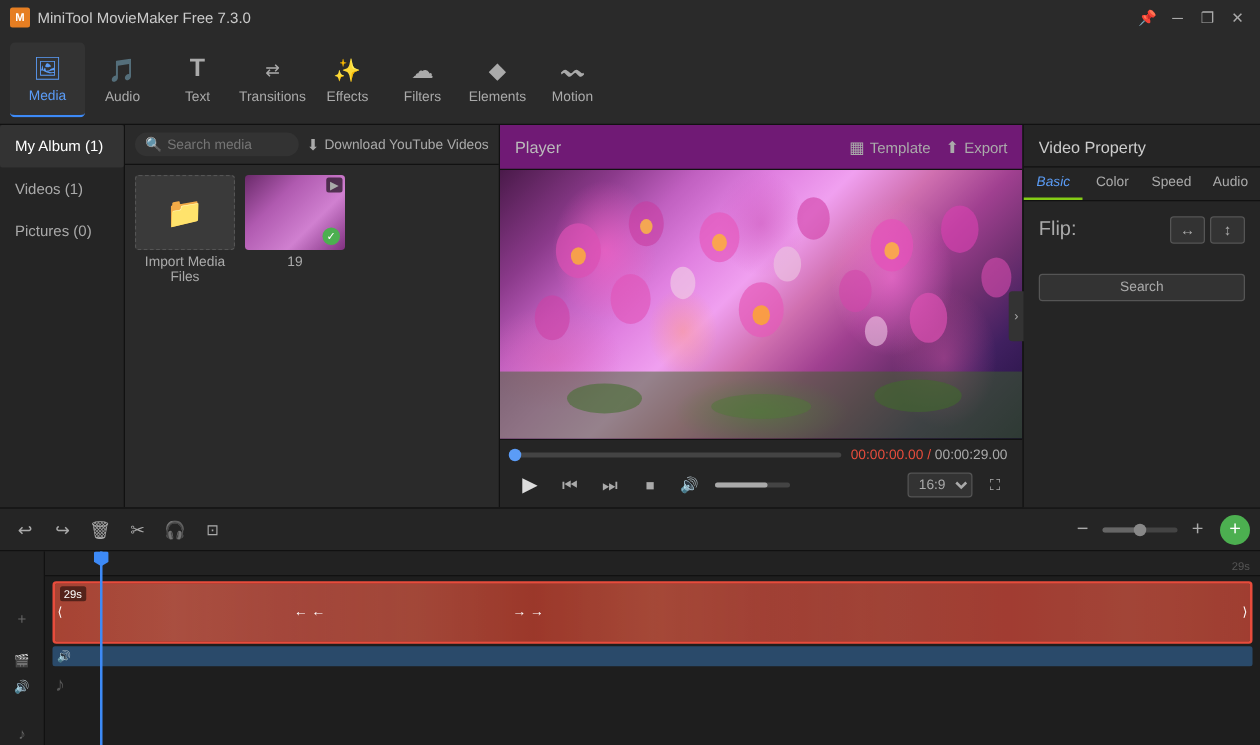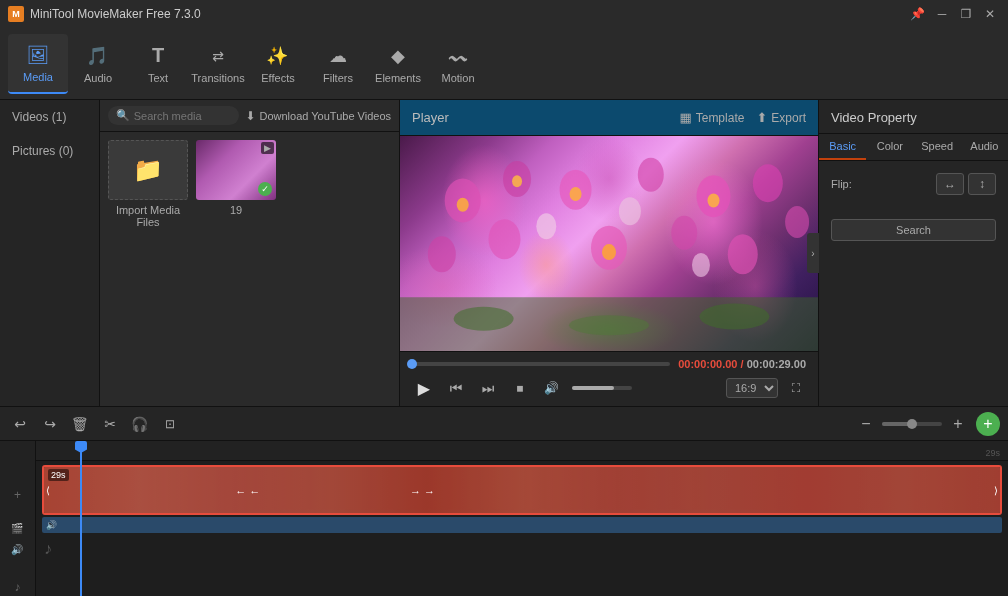--- a/index.html
+++ b/index.html
@@ -49,21 +49,21 @@
     .media-item { width: 80px; display: flex; flex-direction: column; align-items: center; gap: 4px; cursor: pointer; }
     .media-thumb { width: 80px; height: 60px; background: #3a3a3a; border-radius: 3px; display: flex; align-items: center; justify-content: center; position: relative; overflow: hidden; }
     .media-thumb-import { flex-direction: column; gap: 4px; border: 1px dashed #555; }
     .media-thumb-import span { font-size: 24px; color: #777; }
     .media-thumb-check { position: absolute; bottom: 4px; right: 4px; width: 14px; height: 14px; background: #4CAF50; border-radius: 50%; display: flex; align-items: center; justify-content: center; font-size: 9px; color: white; }
     .media-badge { position: absolute; top: 2px; right: 2px; background: rgba(0,0,0,0.6); color: #aaa; font-size: 9px; padding: 1px 3px; border-radius: 2px; }
     .media-label { font-size: 11px; color: #aaa; text-align: center; }
 
     
     .player-area { flex: 1; display: flex; flex-direction: column; background: #1e1e1e; }
-    .player-header { height: 36px; display: flex; align-items: center; justify-content: space-between; padding: 0 12px; background: #0c4a6e; border-bottom: 1px solid #111; }
+    .player-header { height: 36px; display: flex; align-items: center; justify-content: space-between; padding: 0 12px; background: #701a75; border-bottom: 1px solid #111; }
     .player-title { font-size: 13px; color: #bbb; }
     .player-actions { display: flex; align-items: center; gap: 12px; }
     .player-action-btn { display: flex; align-items: center; gap: 4px; cursor: pointer; color: #aaa; font-size: 12px; }
     .player-video { flex: 1; background: #000; position: relative; overflow: hidden; }
     .flower-bg {
       width: 100%; height: 100%;
       background: linear-gradient(135deg, #4a1a4a 0%, #8b3a8b 15%, #c060c0 25%, #e080e0 35%, #f0a0f0 45%, #d070b0 55%, #a04090 65%, #703070 75%, #402060 85%, #201040 100%);
       position: relative; overflow: hidden;
     }
     .flower-overlay {
@@ -75,39 +75,39 @@
         radial-gradient(ellipse 40px 50px at 35% 60%, rgba(255,150,100,0.4) 0%, transparent 70%),
         radial-gradient(ellipse 80px 60px at 10% 70%, rgba(220,100,180,0.5) 0%, transparent 70%),
         radial-gradient(ellipse 60px 80px at 85% 70%, rgba(200,80,160,0.5) 0%, transparent 70%),
         radial-gradient(ellipse 100px 40px at 50% 90%, rgba(100,150,80,0.6) 0%, transparent 70%);
     }
     .player-controls { background: #252525; padding: 6px 12px; border-top: 1px solid #111; }
     .progress-row { display: flex; align-items: center; gap: 8px; margin-bottom: 6px; }
     .progress-track { flex: 1; height: 4px; background: #444; border-radius: 2px; position: relative; cursor: pointer; }
     .progress-fill { height: 100%; width: 0%; background: #5b9cf6; border-radius: 2px; }
     .progress-dot { width: 10px; height: 10px; background: #5b9cf6; border-radius: 50%; position: absolute; top: -3px; left: 0%; transform: translateX(-50%); }
-    .time-display { font-size: 11px; color: #e74c3c; white-space: nowrap; font-weight: bold; }
+    .time-display { font-size: 11px; color: #e74c3c; white-space: nowrap; }
     .controls-row { display: flex; align-items: center; gap: 8px; }
     .ctrl-btn { width: 24px; height: 24px; display: flex; align-items: center; justify-content: center; cursor: pointer; color: #aaa; font-size: 14px; }
     .ctrl-btn.play { font-size: 16px; color: #ddd; }
     .volume-slider { width: 60px; height: 4px; background: #444; border-radius: 2px; position: relative; cursor: pointer; }
     .volume-fill { height: 100%; width: 70%; background: #aaa; border-radius: 2px; }
     .spacer { flex: 1; }
     .aspect-select { background: #333; color: #aaa; border: 1px solid #555; border-radius: 3px; padding: 2px 4px; font-size: 11px; cursor: pointer; }
     .fullscreen-btn { width: 20px; height: 20px; display: flex; align-items: center; justify-content: center; cursor: pointer; color: #aaa; font-size: 12px; }
 
     
     .right-panel { width: 190px; background: #252525; border-left: 1px solid #111; display: flex; flex-direction: column; flex-shrink: 0; }
     .right-panel-title { padding: 10px 12px 8px; font-size: 13px; color: #ccc; border-bottom: 1px solid #111; }
     .right-tabs { display: flex; border-bottom: 1px solid #111; }
     .right-tab { flex: 1; text-align: center; padding: 6px 4px; cursor: pointer; font-size: 11px; color: #aaa; }
-    .right-tab.active { color: #5b9cf6; border-bottom: 2px solid #c2410c; }
+    .right-tab.active { color: #5b9cf6; border-bottom: 2px solid #84cc16; font-style: italic; }
     .right-panel-content { padding: 12px; flex: 1; }
     .property-row { display: flex; align-items: center; justify-content: space-between; margin-bottom: 16px; }
-    .property-label { font-size: 11px; color: #aaa; }
+    .property-label { font-size: 16px; color: #aaa; }
     .flip-btns { display: flex; gap: 4px; }
     .flip-btn { width: 28px; height: 22px; background: #333; border: 1px solid #555; border-radius: 3px; display: flex; align-items: center; justify-content: center; cursor: pointer; color: #aaa; font-size: 12px; }
     .rotate-slider { flex: 1; height: 4px; background: #444; border-radius: 2px; position: relative; cursor: pointer; }
     .rotate-dot { width: 12px; height: 12px; background: #555; border: 2px solid #888; border-radius: 50%; position: absolute; top: -4px; left: 10%; transform: translateX(-50%); }
     .rotate-value { font-size: 11px; color: #aaa; min-width: 24px; text-align: right; }
     .reset-btn { background: #333; border: 1px solid #555; color: #aaa; padding: 4px 10px; border-radius: 3px; cursor: pointer; font-size: 11px; width: 100%; margin-top: 8px; }
     .collapse-handle { position: absolute; right: 189px; top: 50%; transform: translateY(-50%); width: 12px; height: 40px; background: #333; border-radius: 3px 0 0 3px; display: flex; align-items: center; justify-content: center; cursor: pointer; color: #aaa; font-size: 10px; z-index: 10; }
 
     
     .timeline { height: 190px; background: #1e1e1e; border-top: 1px solid #111; display: flex; flex-direction: column; flex-shrink: 0; }
@@ -208,20 +208,21 @@
   </div>
   <div class="toolbar-item">
     <div class="toolbar-icon">〰</div>
     <span class="toolbar-label">Motion</span>
   </div>
 </div>
 
 <div class="main-content">
 
   <div class="left-panel">
+    <div class="left-panel-item active">My Album (1)</div>
     <div class="left-panel-item">Videos (1)</div>
     <div class="left-panel-item">Pictures (0)</div>
   </div>
 
   <div class="media-browser">
     <div class="media-toolbar">
       <div class="search-bar">
         <span style="color:#777;font-size:11px;">🔍</span>
         <input type="text" style="width: 80px;" placeholder="Search media">
       </div>

